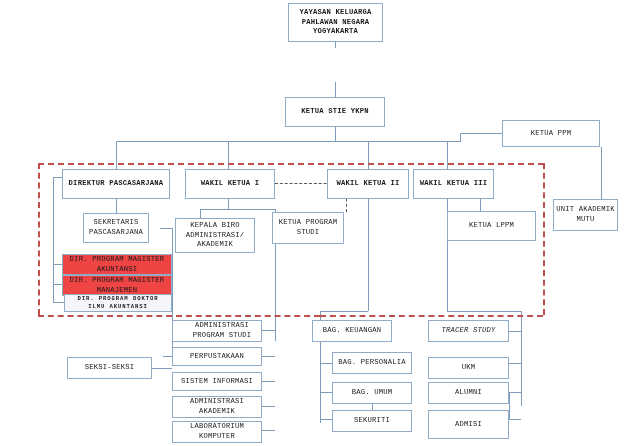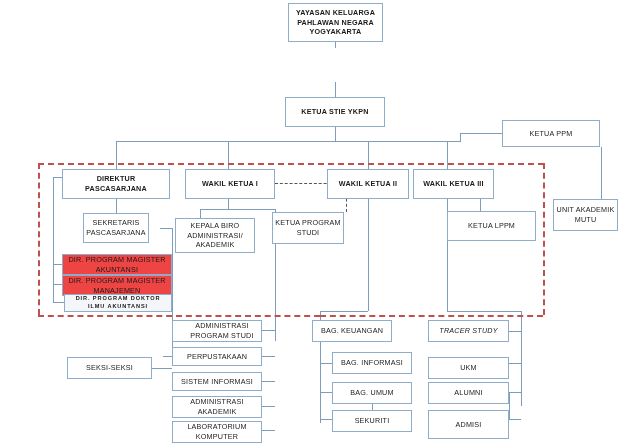--- a/index.html
+++ b/index.html
@@ -5,21 +5,21 @@
   html, body {
     margin: 0;
     padding: 0;
     background: #ffffff;
   }
   #chart-root {
     position: relative;
     width: 624px;
     height: 446px;
     background: #ffffff;
-    font-family: Liberation Sans, sans-serif;
+    font-family: Liberation Mono, monospace;
     overflow: hidden;
   }
   .box {
     position: absolute;
     box-sizing: border-box;
     border: 1px solid #8fadc8;
     background: #ffffff;
     display: flex;
     align-items: center;
     justify-content: center;
@@ -184,21 +184,21 @@
   <div class="box" style="left:172px; top:347px; width:90px; height:19px;">PERPUSTAKAAN</div>
 
   <div class="box" style="left:172px; top:372px; width:90px; height:19px;">SISTEM INFORMASI</div>
 
   <div class="box" style="left:172px; top:396px; width:90px; height:22px;">ADMINISTRASI AKADEMIK</div>
 
   <div class="box" style="left:172px; top:421px; width:90px; height:22px;">LABORATORIUM KOMPUTER</div>
 
   <div class="box" style="left:312px; top:320px; width:80px; height:22px;">BAG. KEUANGAN</div>
 
-  <div class="box" style="left:332px; top:352px; width:80px; height:22px;">BAG. INFORMASI</div>
+  <div class="box" style="left:332px; top:352px; width:80px; height:22px;">BAG. PERSONALIA</div>
 
   <div class="box" style="left:332px; top:382px; width:80px; height:22px;">BAG. UMUM</div>
 
   <div class="box" style="left:332px; top:410px; width:80px; height:22px;">SEKURITI</div>
 
   <div class="box italic" style="left:428px; top:320px; width:81px; height:22px;">TRACER STUDY</div>
 
   <div class="box" style="left:428px; top:357px; width:81px; height:22px;">UKM</div>
 
   <div class="box" style="left:428px; top:382px; width:81px; height:22px;">ALUMNI</div>

